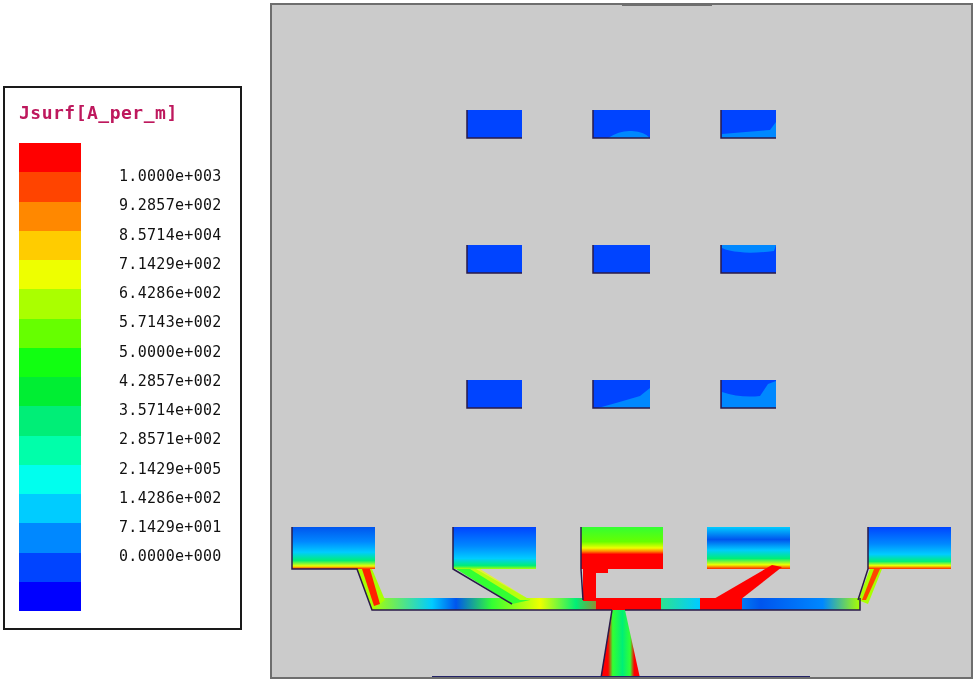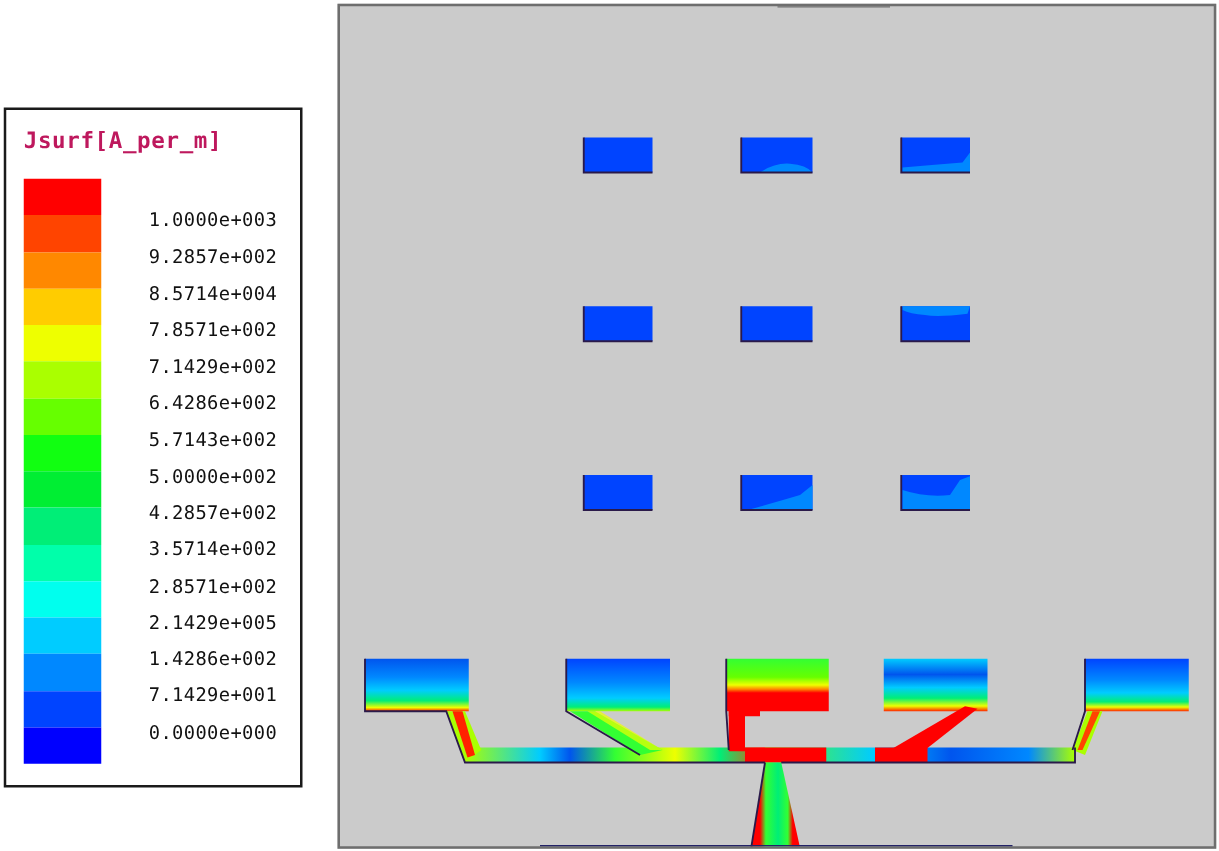--- a/index.html
+++ b/index.html
@@ -45,21 +45,20 @@
     <div class="band" style="background: rgb(0, 255, 238);"></div>
     <div class="band" style="background: rgb(0, 204, 255);"></div>
     <div class="band" style="background: rgb(0, 136, 255);"></div>
     <div class="band" style="background: rgb(0, 68, 255);"></div>
     <div class="band" style="background: rgb(0, 0, 255);"></div>
   </div>
   <div class="labels">
     <div class="tick-label">1.0000e+003</div>
     <div class="tick-label">9.2857e+002</div>
     <div class="tick-label">8.5714e+004</div>
-    <div class="tick-label">7.8571e+002</div>
     <div class="tick-label">7.1429e+002</div>
     <div class="tick-label">6.4286e+002</div>
     <div class="tick-label">5.7143e+002</div>
     <div class="tick-label">5.0000e+002</div>
     <div class="tick-label">4.2857e+002</div>
     <div class="tick-label">3.5714e+002</div>
     <div class="tick-label">2.8571e+002</div>
     <div class="tick-label">2.1429e+005</div>
     <div class="tick-label">1.4286e+002</div>
     <div class="tick-label">7.1429e+001</div>

